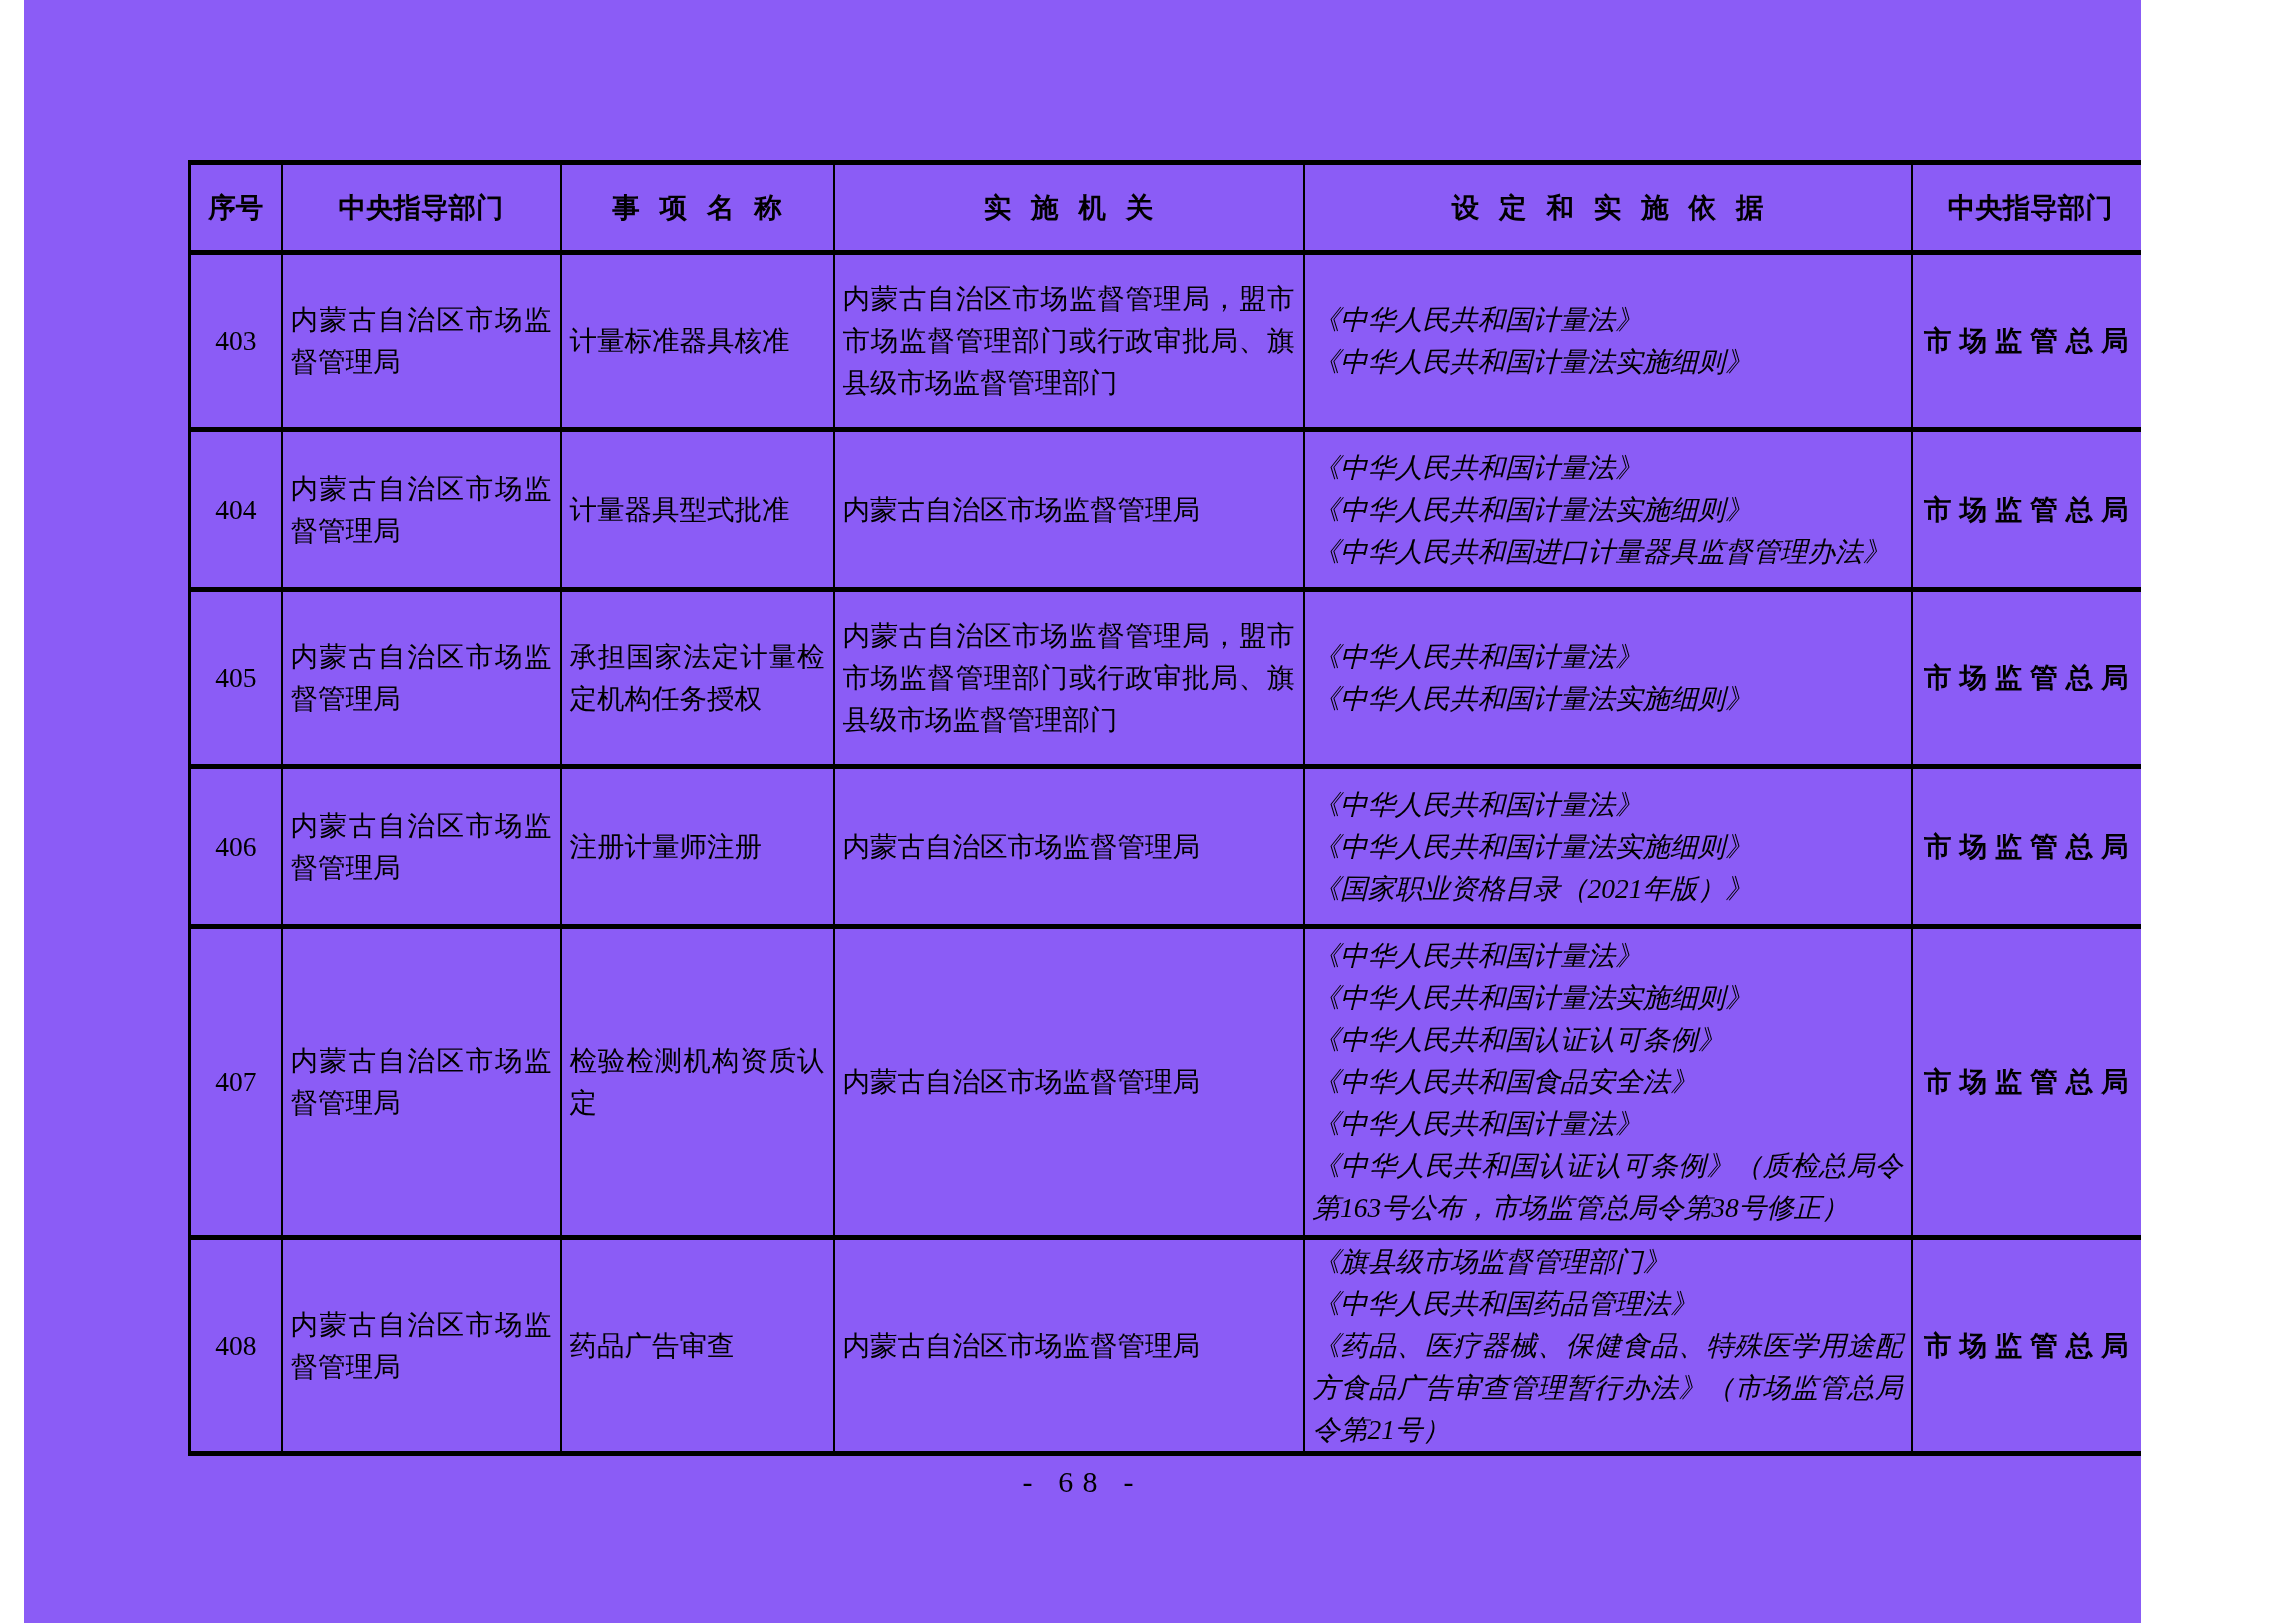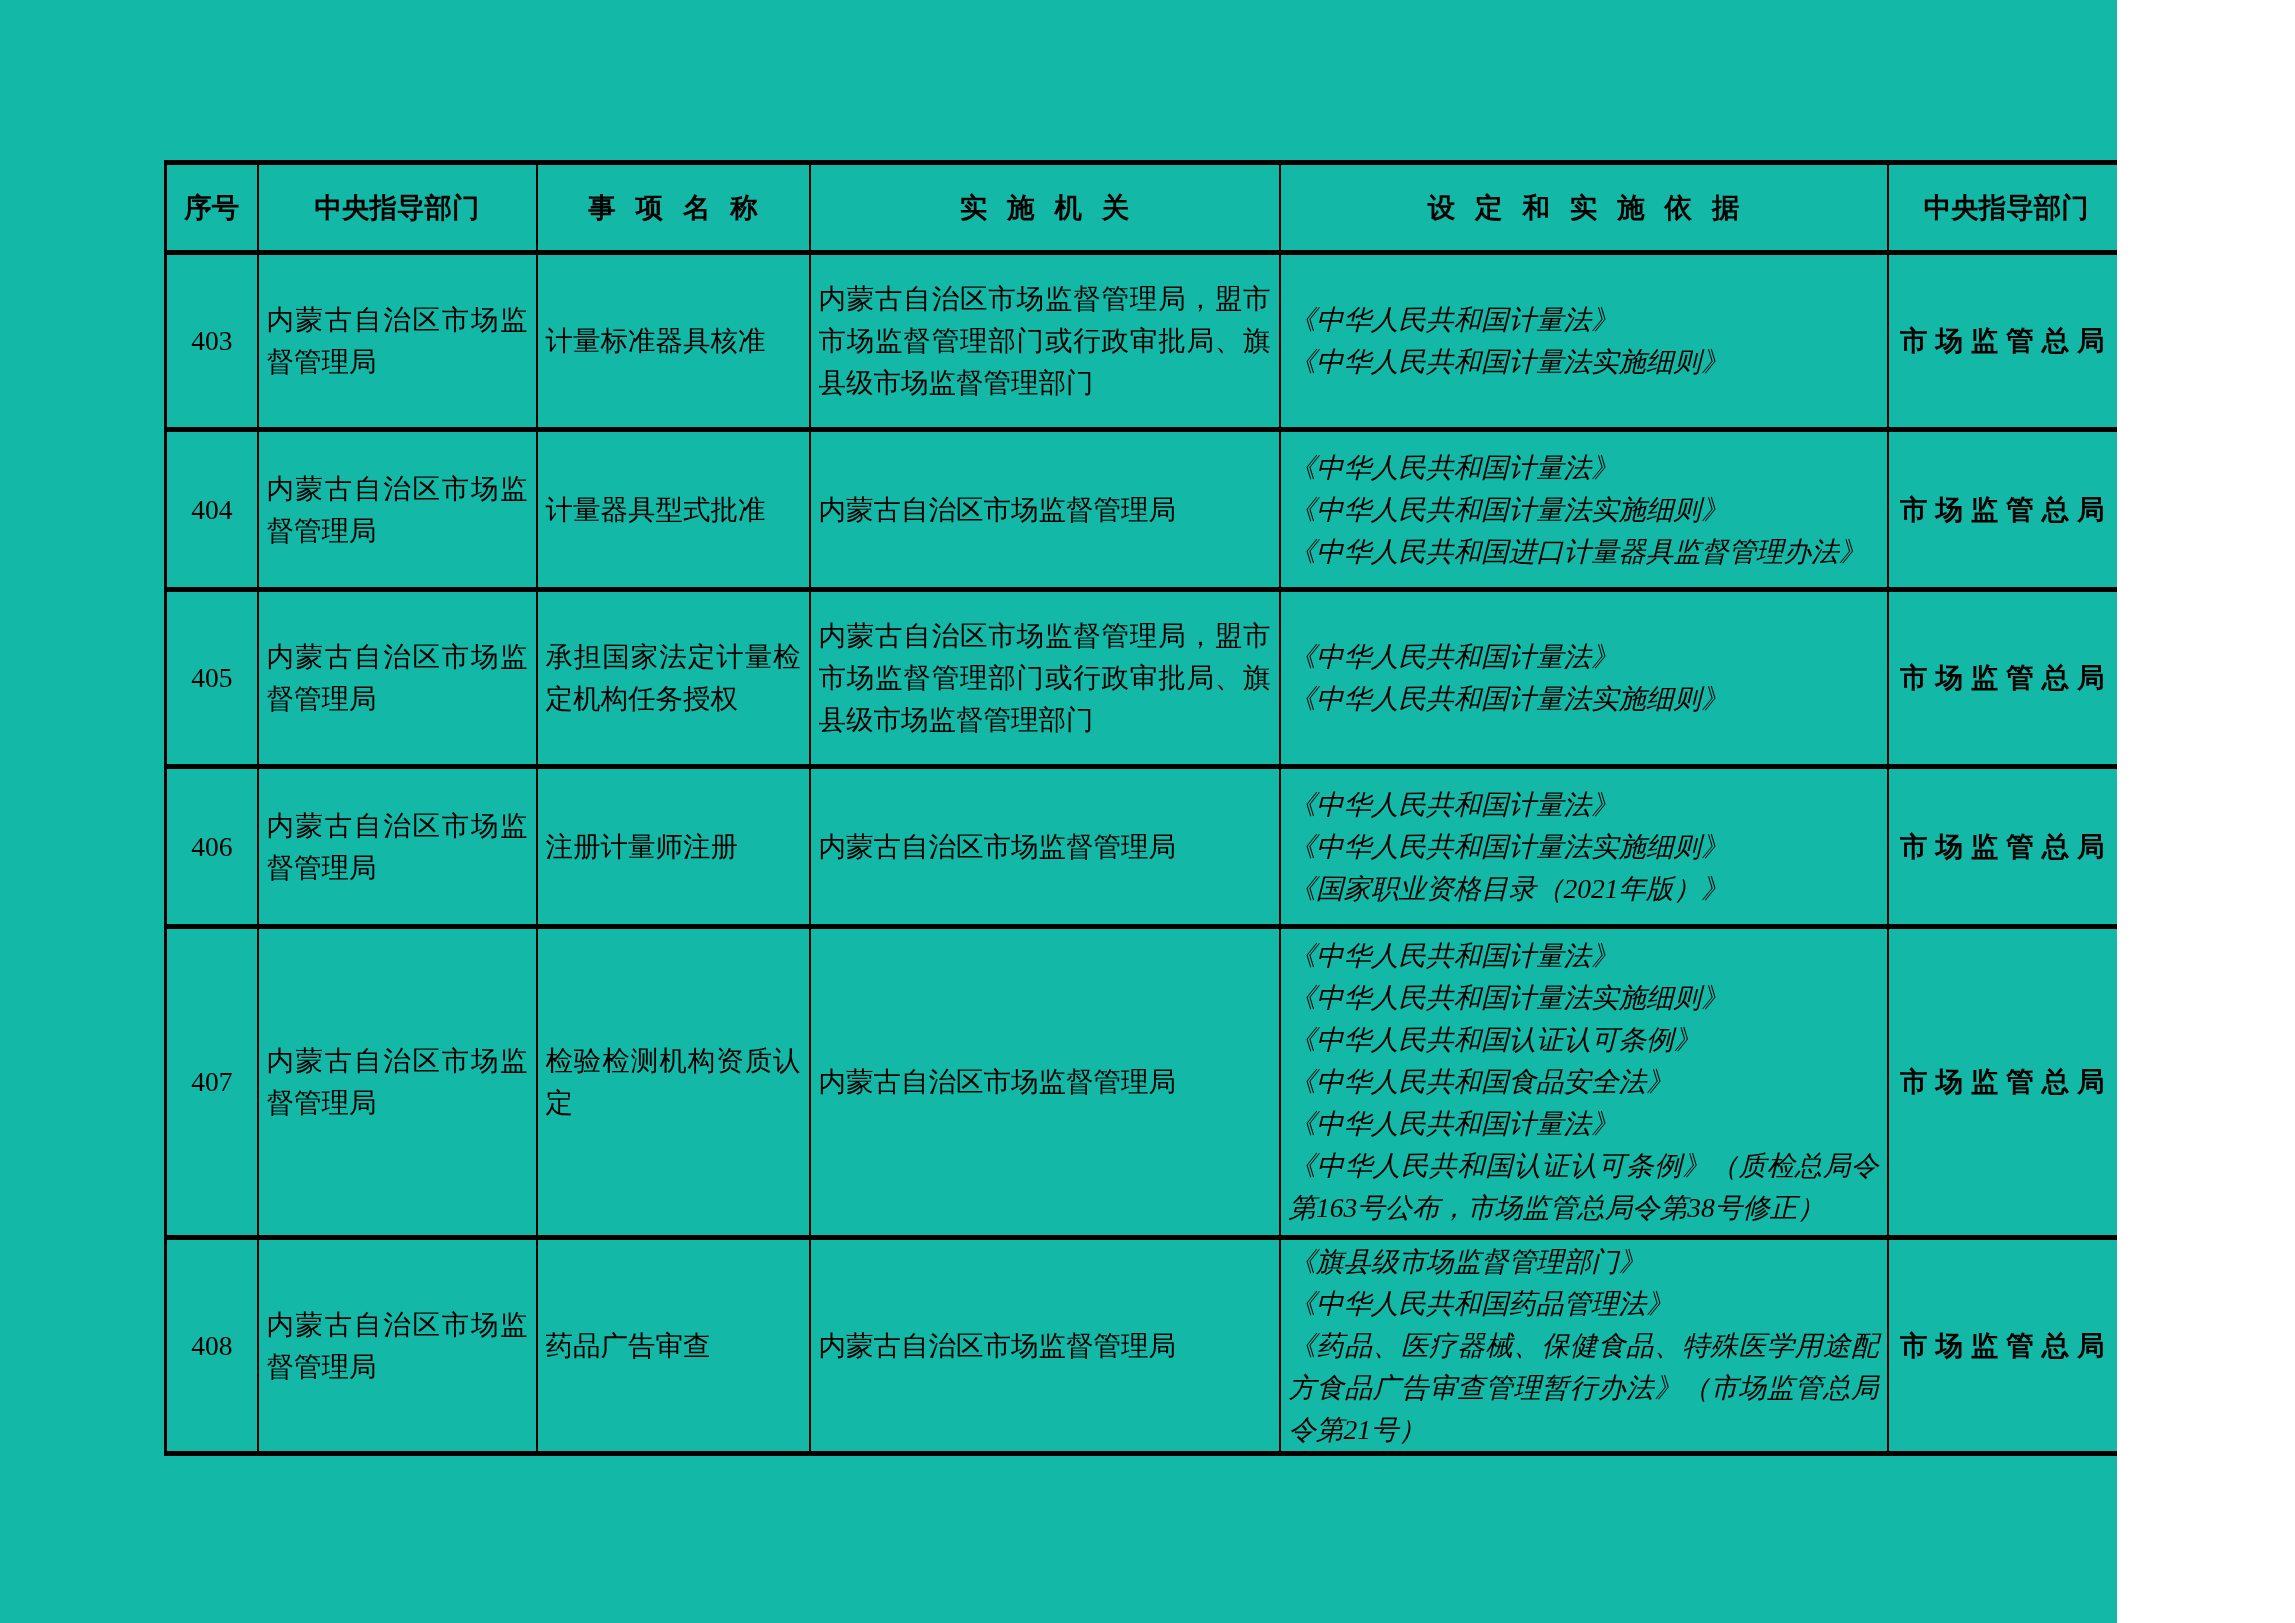--- a/index.html
+++ b/index.html
@@ -6,22 +6,23 @@
     margin: 0;
     padding: 0;
     background: #ffffff;
     color: #000000;
     font-family: "Liberation Serif", "DejaVu Serif", serif;
   }
   .page {
     position: relative;
     width: 2117px;
     height: 1623px;
-    background: #14b8a6;
+    background: #8b5cf6;
     overflow: hidden;
+    margin-left: 24px;
   }
   table.gov-table {
     position: absolute;
     left: 164px;
     top: 160px;
     width: 1961px;
     border-collapse: collapse;
     table-layout: fixed;
     border: 3.9px solid #000;
   }
@@ -172,15 +173,16 @@
           <td class="c-basis">
             <div>《旗县级市场监督管理部门》</div>
             <div>《中华人民共和国药品管理法》</div>
             <div>《药品、医疗器械、保健食品、特殊医学用途配方食品广告审查管理暂行办法》（市场监管总局令第21号）</div>
           </td>
           <td class="c-central">市场监管总局</td>
         </tr>
       </tbody>
   </table>
 
+  <div class="footer">- 68 -</div>
 
 </div>
 
 
 </body></html>

